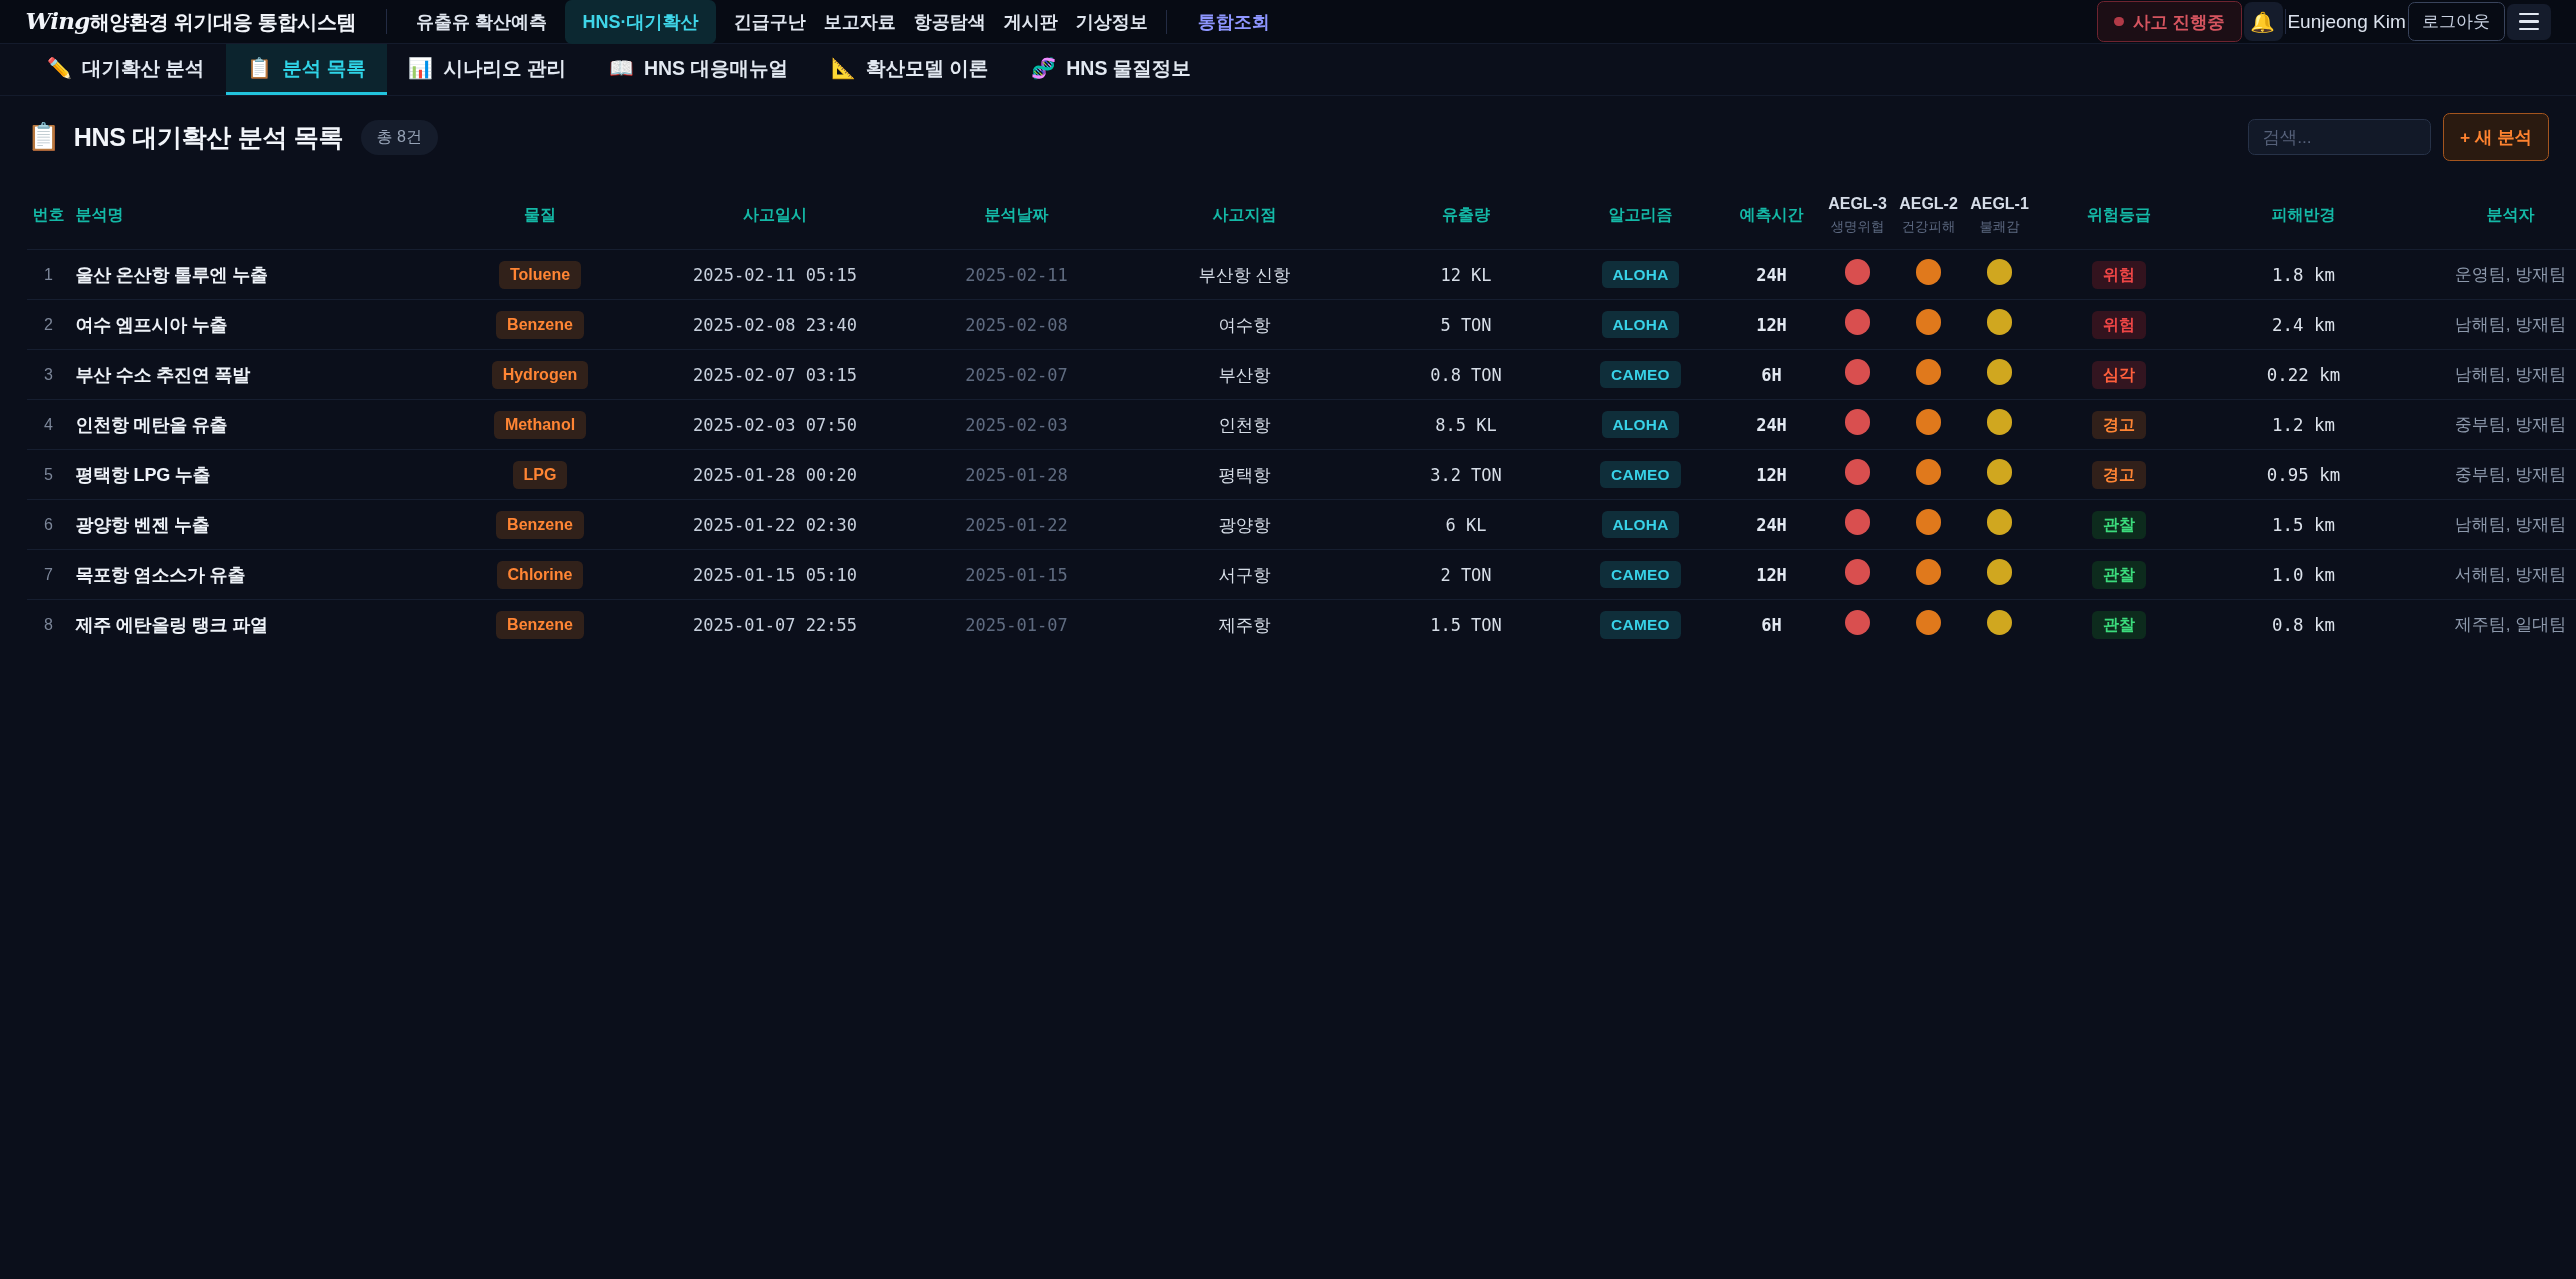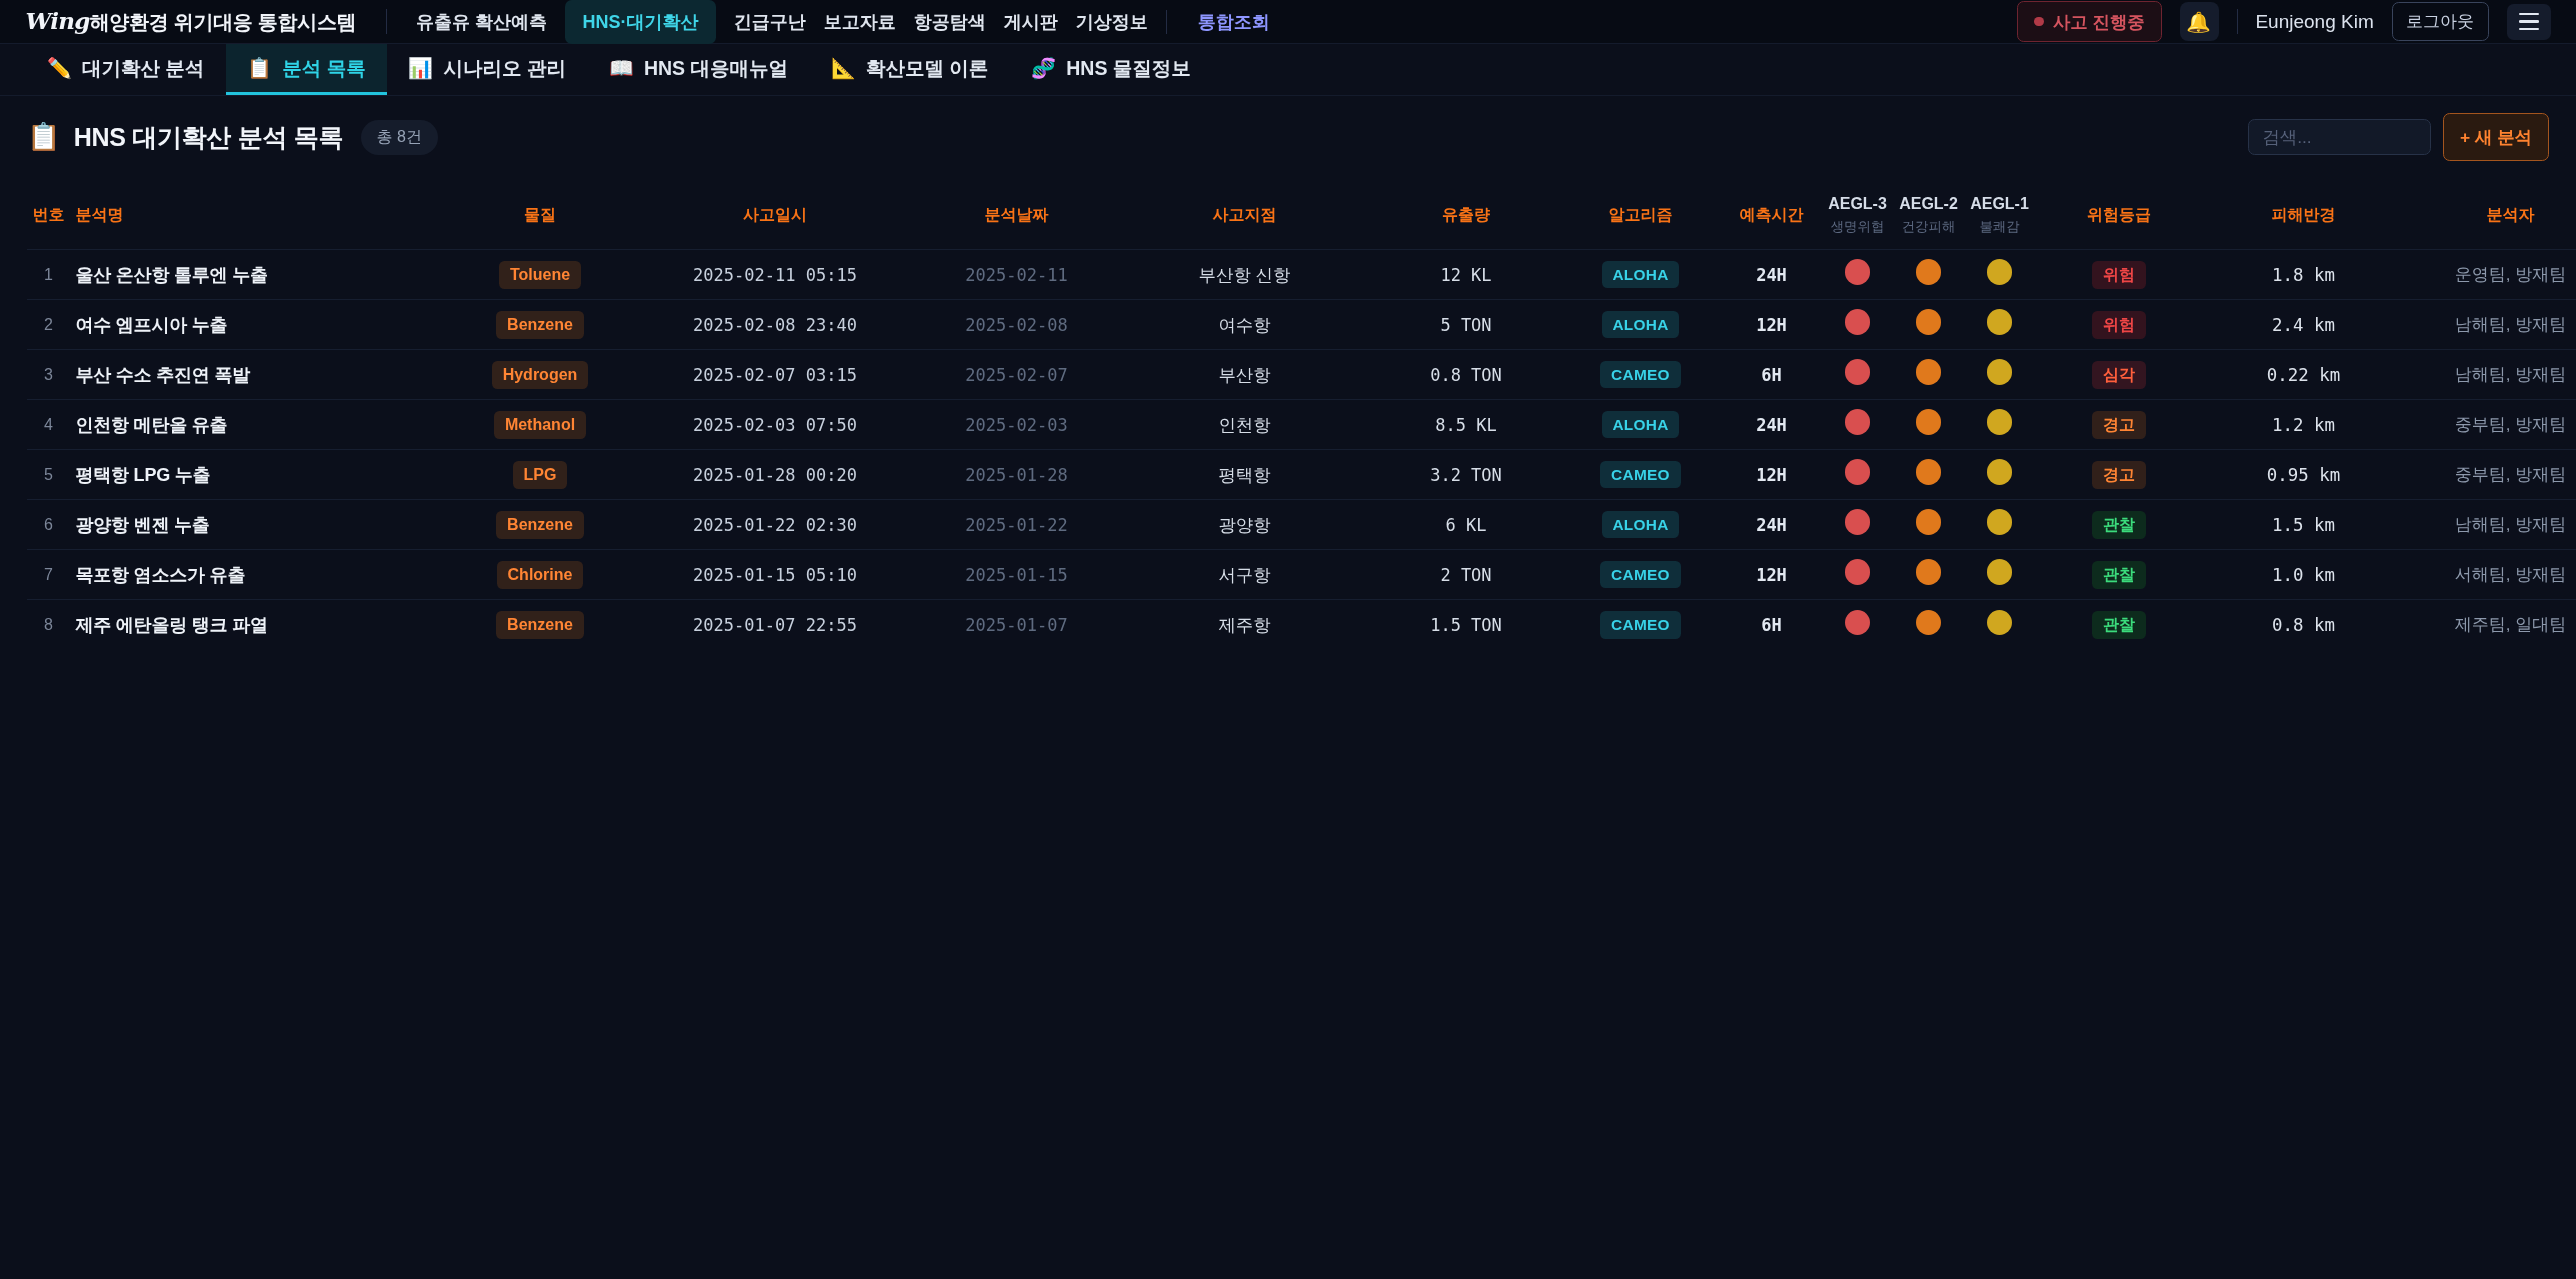--- a/index.html
+++ b/index.html
@@ -10,21 +10,21 @@
   .topbar { height:44px; background:#070b14; border-bottom:0.7px solid #141b2c;
             display:flex; align-items:center; padding:0 25.5px; }
   .logo { display:flex; align-items:baseline; gap:0; white-space:nowrap; }
   .logo .mark { font-family:"DejaVu Serif",serif; font-style:italic; font-weight:700; font-size:23px; color:#f2f5fa; letter-spacing:-0.7px; }
   .logo .sys { font-size:20px; font-weight:700; color:#f2f5fa; letter-spacing:-0.3px; }
   .v-div { width:0.7px; height:25.5px; background:#232c44; margin:0 29.5px; flex:0 0 auto; }
   .nav { display:flex; align-items:center; gap:18px; font-size:18px; font-weight:600; }
   .nav-item { color:#dfe5ee; cursor:pointer; white-space:nowrap; }
   .nav-item.active { background:#0c2831; color:#3fd5e8; font-weight:700; padding:10px 17.4px; border-radius:6.7px; }
   .nav-item.accent { color:#8e96ff; font-weight:700; border-left:0.7px solid #232c44; padding-left:31px; }
-  .top-right { margin-left:auto; display:flex; align-items:center; gap:18px; }
+  .top-right { margin-left:auto; display:flex; align-items:center; gap:2px; }
   .incident-badge { display:flex; align-items:center; gap:9.4px; border:0.7px solid #6e2430; background:#1c0e15;
                     color:#d4545f; border-radius:6.7px; padding:7.4px 16px; font-size:17.4px; font-weight:600; white-space:nowrap; }
   .incident-badge .dot { width:9.4px; height:9.4px; border-radius:50%; background:#b13a47; }
   .icon-btn { width:39px; height:39px; border-radius:8px; background:#151c2c; display:flex; align-items:center;
               justify-content:center; font-size:20px; cursor:pointer; }
   .bell { color:#f5c33b; }
   .user-name { font-size:19px; color:#dce3ee; white-space:nowrap; }
   .logout-btn { border:0.7px solid #39445c; border-radius:6.7px; padding:6.7px 13.4px; font-size:17px; color:#c9d2e2;
                 background:transparent; cursor:pointer; white-space:nowrap; }
   .hamburger { width:44px; height:36px; border-radius:6.7px; background:#151c2c; display:flex; flex-direction:column;
@@ -47,21 +47,21 @@
   .title-right { margin-left:auto; display:flex; align-items:center; gap:12px; }
   .search-input { width:183px; height:36px; background:#121928; border:0.7px solid #273248; border-radius:6.7px;
                   padding:0 13.4px; font-size:17.4px; color:#dfe5ee; font-family:"Liberation Sans",sans-serif; }
   .search-input::placeholder { color:#56617a; }
   .new-btn { height:48px; padding:0 16px; background:#2a1a10; border:1.3px solid #a4551e; color:#ff8330;
              border-radius:6.7px; font-size:17.4px; font-weight:700; cursor:pointer; white-space:nowrap;
              font-family:"Liberation Sans",sans-serif; }
 
   
   table { width:100%; border-collapse:collapse; table-layout:fixed; margin-top:23px; }
-  thead th { color:#f97316; font-size:16px; font-weight:700; padding:10.7px 5.4px 13.4px 5.4px; text-align:center; vertical-align:middle; }
+  thead th { color:#14b8a6; font-size:16px; font-weight:700; padding:10.7px 5.4px 13.4px 5.4px; text-align:center; vertical-align:middle; }
   thead th.h-left { text-align:left; }
   thead th .sub { display:block; font-size:13.4px; font-weight:400; color:#5c6880; margin-top:4.7px; }
   thead th.h-aegl { color:#d6dde8; }
   tbody td { height:50px; border-top:0.7px solid #161e30; text-align:center; vertical-align:middle; font-size:17.4px; padding:0 5.4px; }
   tbody tr { cursor:pointer; }
   .mono { font-family:"DejaVu Sans Mono",monospace; }
   .c-no { color:#7c8699; font-size:16px; }
   .c-name { text-align:left; font-weight:700; color:#eef2f8; font-size:18px; letter-spacing:-0.2px; }
   .c-datetime { color:#c7d0dd; font-size:17px; }
   .c-date { color:#5f6b80; font-size:17px; }

